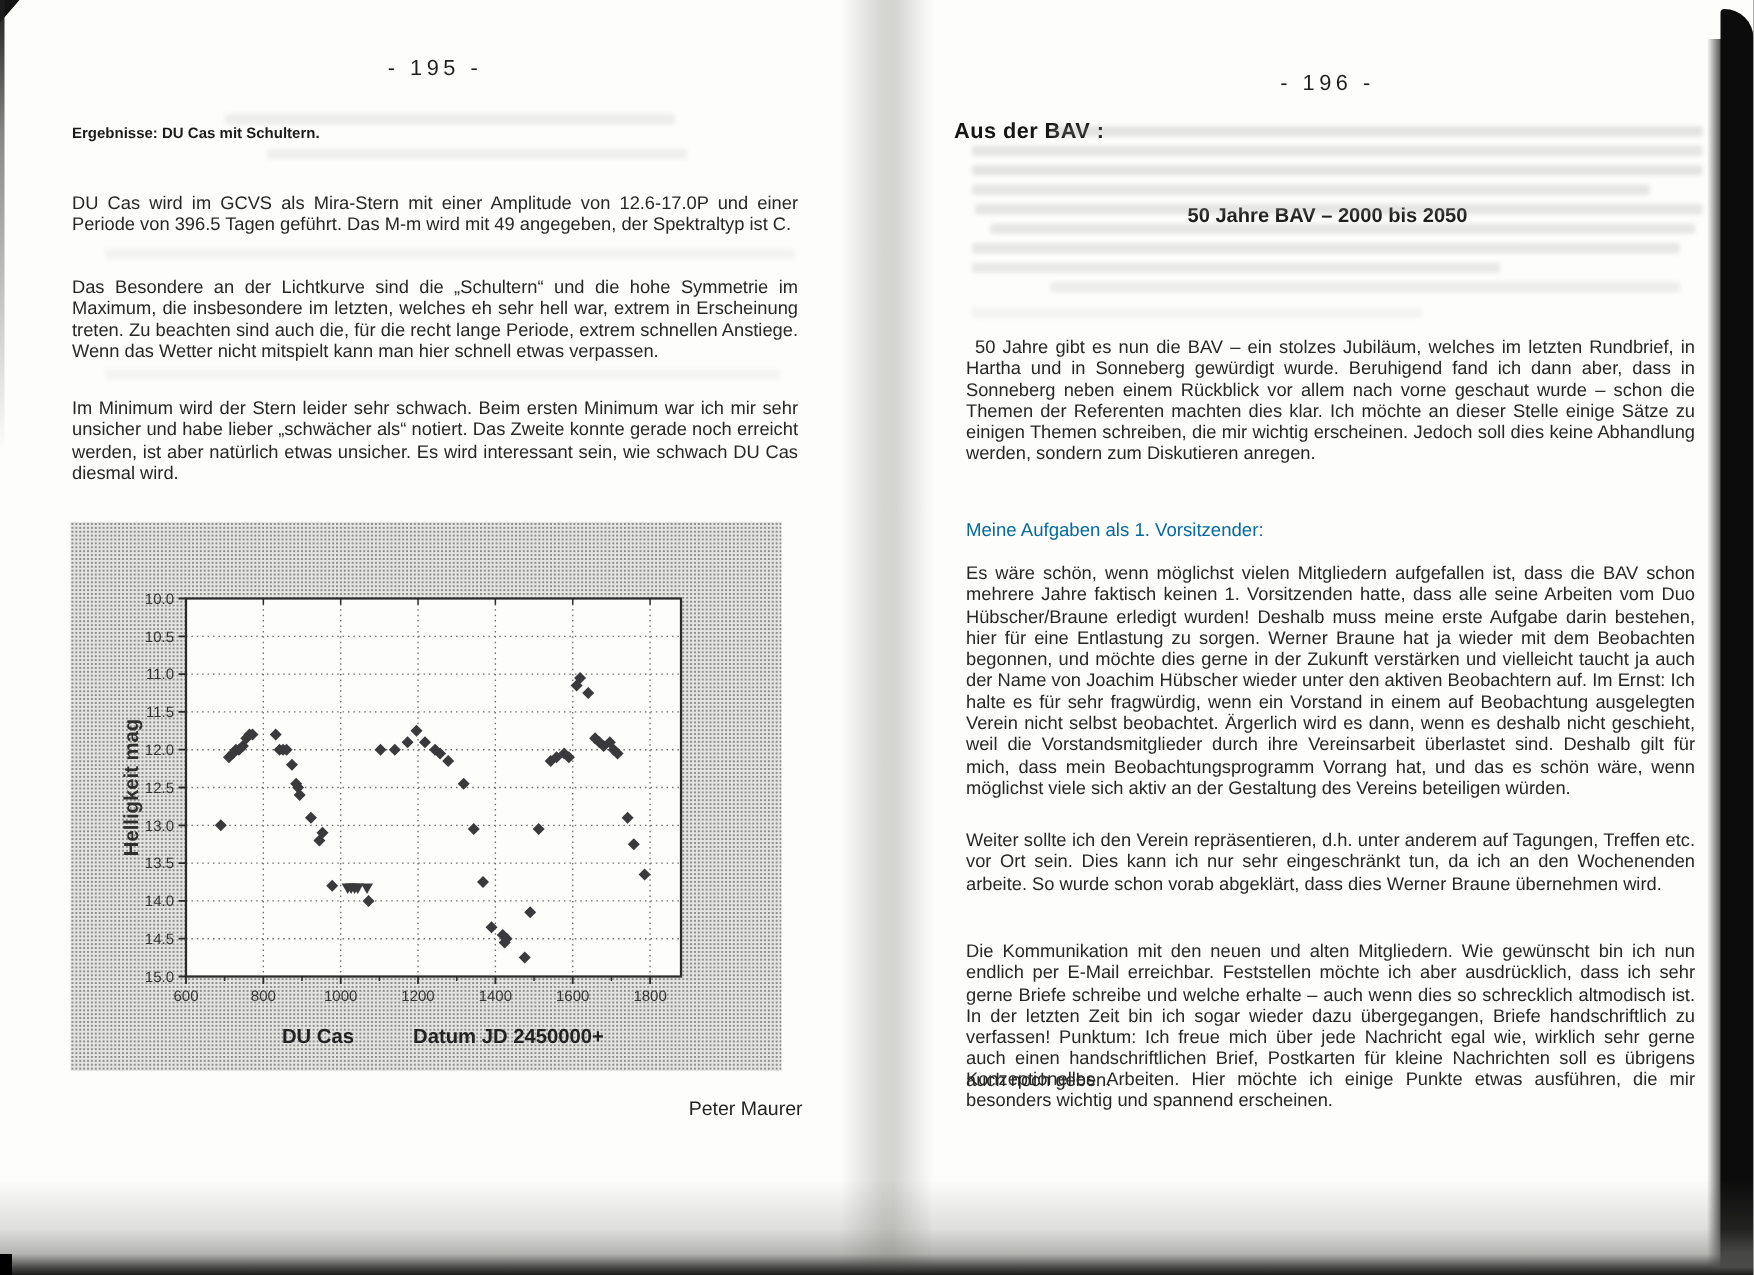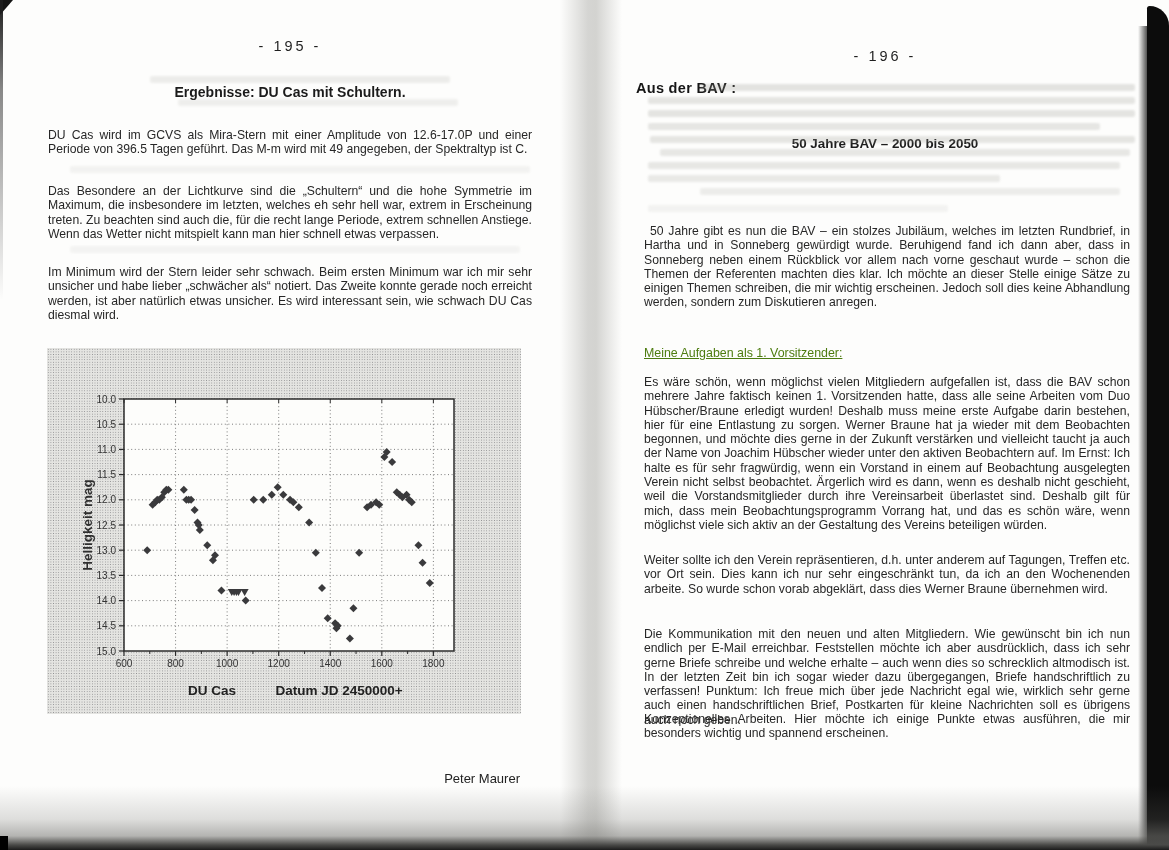--- a/index.html
+++ b/index.html
@@ -2,25 +2,25 @@
 <html><head>
 <meta charset="utf-8">
 <style>
   html,body{margin:0;padding:0;background:#777;}
   .scan{
     position:relative;width:1169px;height:850px;overflow:hidden;
     background:#fdfdfc;font-family:"Liberation Sans",sans-serif;color:#262626;
   }
   .abs{position:absolute;}
   .pagenum{font-size:14.5px;letter-spacing:3px;text-align:center;color:#1f1f1f;}
-  .doc-title{font-size:14px;font-weight:bold;text-align:center;color:#1b1b1b;}
+  .doc-title{font-size:10px;font-weight:bold;color:#1b1b1b;}
   .para{font-size:12.2px;line-height:14.3px;text-align:justify;color:#272727;}
   .section-label{font-size:14.5px;font-weight:bold;color:#161616;letter-spacing:.3px;}
   .center-heading{font-size:13.4px;font-weight:bold;text-align:center;line-height:19px;color:#1b1b1b;}
-  .subhead{font-size:12.4px;text-decoration:underline;color:#4d7c0f;}
+  .subhead{font-size:12.4px;color:#0369a1;}
   .signature{font-size:13px;text-align:right;color:#222;}
   .figure{
     background-color:#e4e4e1;
     background-image:radial-gradient(circle,#8d8d8f 0.7px,rgba(0,0,0,0) 0.85px);
     background-size:2.6px 2.6px;
   }
   .bleed{position:absolute;height:7px;background:#9b9b94;opacity:.22;filter:blur(1.3px);border-radius:2px;}
   .gutter{
     left:560px;top:0;width:62px;height:850px;
     background:linear-gradient(90deg,rgba(120,120,114,0) 0%,rgba(120,120,114,.30) 45%,rgba(130,130,124,.34) 58%,rgba(120,120,114,0) 100%);
@@ -190,21 +190,21 @@
         <path d="M 183.0859375 241.03199999999998 L 191.0859375 241.03199999999998 L 187.0859375 248.03199999999998 Z" fill="#3a3a3c"></path>
         <path d="M 185.40625 241.03199999999998 L 193.40625 241.03199999999998 L 189.40625 248.03199999999998 Z" fill="#3a3a3c"></path>
         <path d="M 187.46875 241.03199999999998 L 195.46875 241.03199999999998 L 191.46875 248.03199999999998 Z" fill="#3a3a3c"></path>
         <path d="M 193.65625 241.03199999999998 L 201.65625 241.03199999999998 L 197.65625 248.03199999999998 Z" fill="#3a3a3c"></path>
         <text x="45" y="177" text-anchor="middle" font-size="13.5" font-weight="bold" fill="#2f2f2f" font-family="&quot;Liberation Sans&quot;,sans-serif" transform="rotate(-90 45 177)">Helligkeit mag</text>
         <text x="165" y="347" text-anchor="middle" font-size="13.5" font-weight="bold" fill="#222" font-family="&quot;Liberation Sans&quot;,sans-serif">DU Cas</text>
         <text x="292" y="347" text-anchor="middle" font-size="13.5" font-weight="bold" fill="#222" font-family="&quot;Liberation Sans&quot;,sans-serif">Datum JD 2450000+</text>
       </svg>
   </div>
 
-  <div class="abs signature" style="left:48px;top:731px;width:472px;margin-top:40px;">Peter Maurer</div>
+  <div class="abs signature" style="left:63px;top:731px;width:472px;">Peter Maurer</div>
 
   <div class="abs pagenum" style="left:642px;top:48px;width:486px;">-  196  -</div>
 
   <div class="abs section-label" style="left:636px;top:80px;">Aus der BAV :</div>
 
   <div class="abs center-heading" style="left:642px;top:134px;width:486px;">50 Jahre BAV – 2000 bis 2050</div>
 
   <div class="abs para" style="left:644px;top:224px;width:486px;text-indent:6px;">50 Jahre gibt es nun die BAV – ein stolzes Jubiläum, welches im letzten Rundbrief, in Hartha und in Sonneberg gewürdigt wurde. Beruhigend fand ich dann aber, dass in Sonneberg neben einem Rückblick vor allem nach vorne geschaut wurde – schon die Themen der Referenten machten dies klar. Ich möchte an dieser Stelle einige Sätze zu einigen Themen schreiben, die mir wichtig erscheinen. Jedoch soll dies keine Abhandlung werden, sondern zum Diskutieren anregen.</div>
 
   <div class="abs subhead" style="left:644px;top:346px;">Meine Aufgaben als 1. Vorsitzender:</div>

